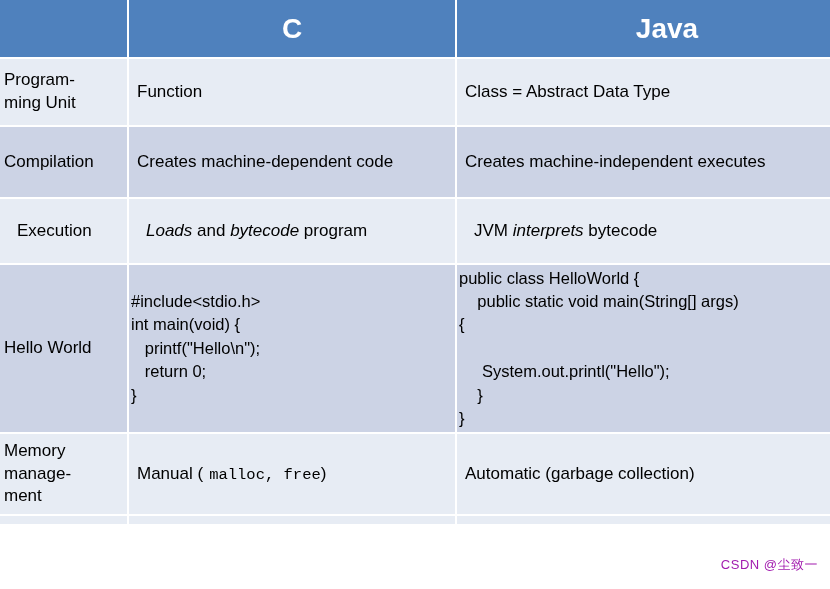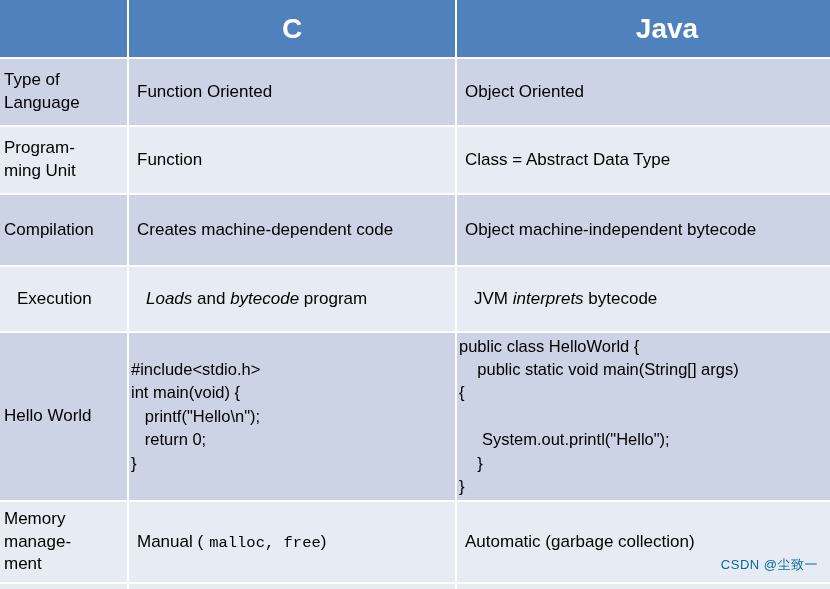--- a/index.html
+++ b/index.html
@@ -83,21 +83,21 @@
     font-size: 15.5px;
     margin-left: 6px;
   }
 
   
   #watermark {
     position: absolute;
     right: 12px;
     top: 556px;
     font-size: 13px;
-    color: #0369a1;
+    color: #a21caf;
     letter-spacing: 0.5px;
     font-family: "Liberation Sans", sans-serif;
     pointer-events: none;
   }
 </style>
 </head>
 <body>
 
 <table id="comparison-table">
   <colgroup>
@@ -109,36 +109,31 @@
   <thead>
     <tr>
       <th class="blank"></th>
       <th>C</th>
       <th>Java</th>
     </tr>
   </thead>
 
   <tbody>
 
-    <tr class="band-dark r-type">
-      <td class="label-cell">Type of Language</td>
-      <td>Function Oriented</td>
-      <td>Object Oriented</td>
-    </tr>
 
     <tr class="band-light r-unit">
       <td class="label-cell">Program-<br>ming Unit</td>
       <td>Function</td>
       <td>Class = Abstract Data Type</td>
     </tr>
 
     <tr class="band-dark r-comp">
       <td class="label-cell">Compilation</td>
       <td>Creates machine-dependent code</td>
-      <td>Object machine-independent bytecode</td>
+      <td>Creates machine-independent executes</td>
     </tr>
 
     <tr class="band-light r-exec">
       <td class="label-cell">Execution</td>
       <td><span class="it">Loads</span><span> and </span><span class="it">bytecode</span><span> program</span></td>
       <td><span>JVM </span><span class="it">interprets</span><span> bytecode</span></td>
     </tr>
 
     <tr class="band-dark r-hello">
       <td class="label-cell">Hello World</td>

